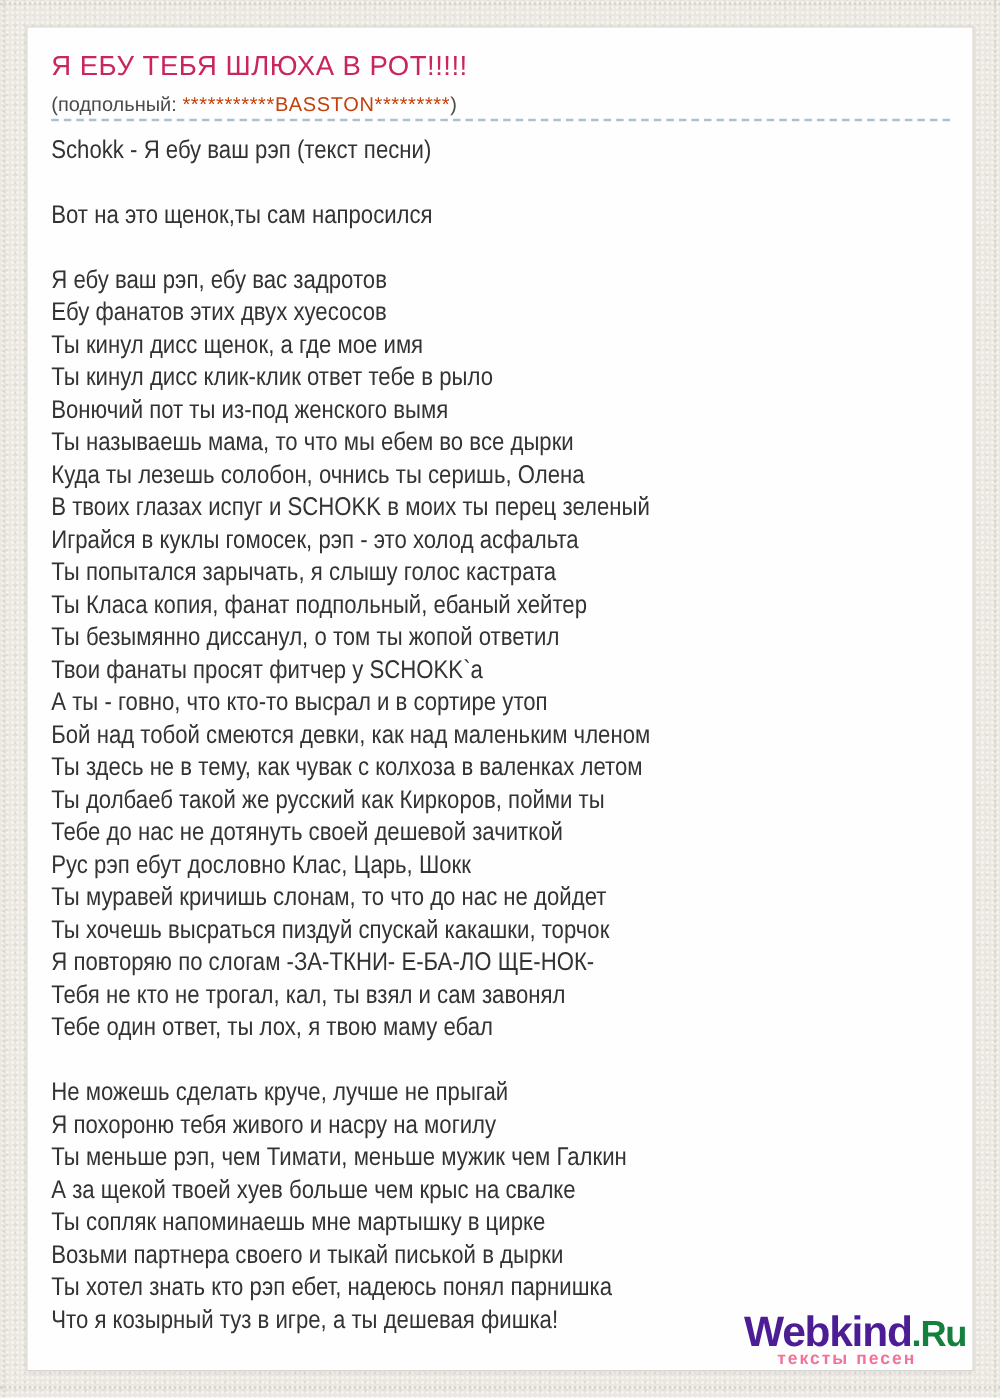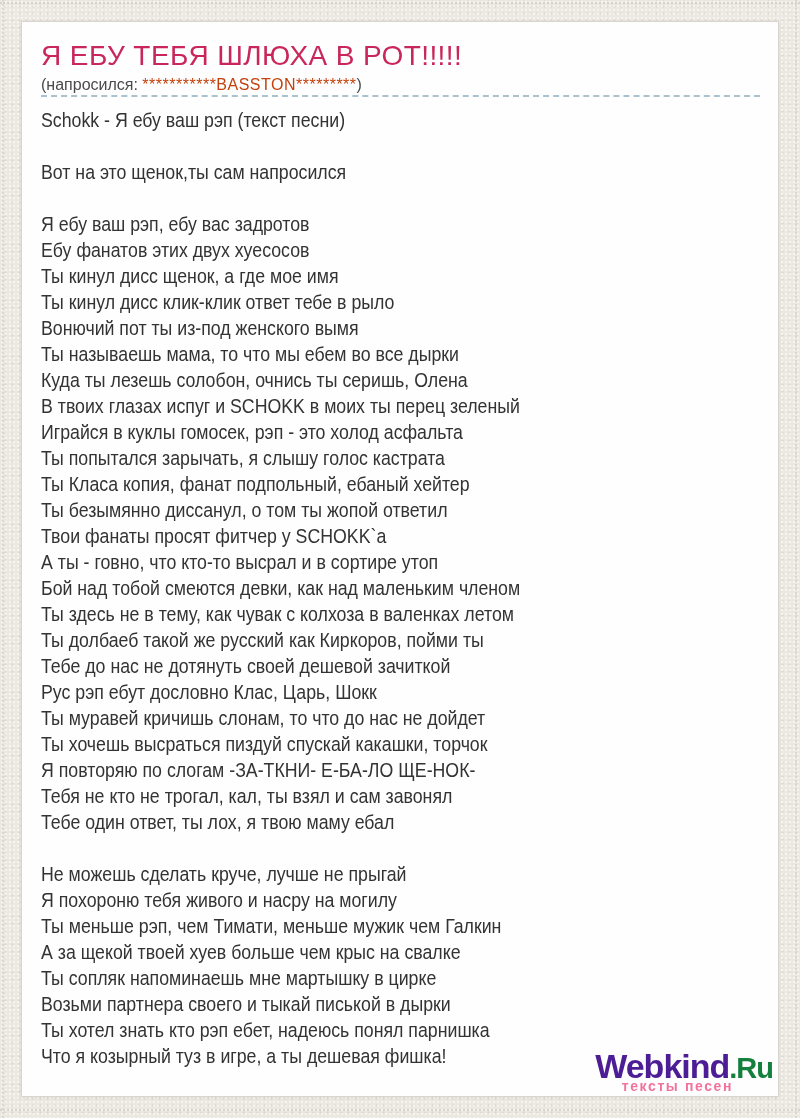--- a/index.html
+++ b/index.html
@@ -25,21 +25,21 @@
   .card {
     position: absolute; left: 21px; top: 21px;
     width: 756px; height: 1074px;
     background: #fffefe;
     border: 1px solid #d8d5cf;
     box-shadow: 0 1px 3px rgba(0,0,0,0.07);
   }
   .page-title {
     position: absolute; left: 19px; top: 18px;
     margin: 0;
-    font-size: 28px; font-weight: 400;
+    font-size: 22px; font-weight: 400;
     color: #c9275b;
     letter-spacing: 0.4px;
     white-space: nowrap;
   }
   .artist-line {
     position: absolute; left: 19px; top: 54px;
     font-size: 16px; color: #4a4a4a;
     white-space: nowrap;
   }
   .artist-accent {
@@ -89,21 +89,21 @@
 
 <div class="stitch-h" style="top:2px"></div>
 <div class="stitch-h" style="top:1109px"></div>
 <div class="stitch-v" style="left:2px"></div>
 <div class="stitch-v" style="left:795px"></div>
 
 <div class="card">
 
   <h1 class="page-title">Я ЕБУ ТЕБЯ ШЛЮХА В РОТ!!!!!</h1>
 
-  <div class="artist-line"><span>(напросился: </span><span class="artist-accent">***********BASSTON*********</span><span>)</span></div>
+  <div class="artist-line"><span>(подпольный: </span><span class="artist-accent">***********BASSTON*********</span><span>)</span></div>
 
   <div class="separator"></div>
 
   <div class="txt song-title">Schokk - Я ебу ваш рэп (текст песни)</div>
 
   <div class="txt lyrics">Вот на это щенок,ты сам напросился
 
 Я ебу ваш рэп, ебу вас задротов
 Ебу фанатов этих двух хуесосов
 Ты кинул дисс щенок, а где мое имя

